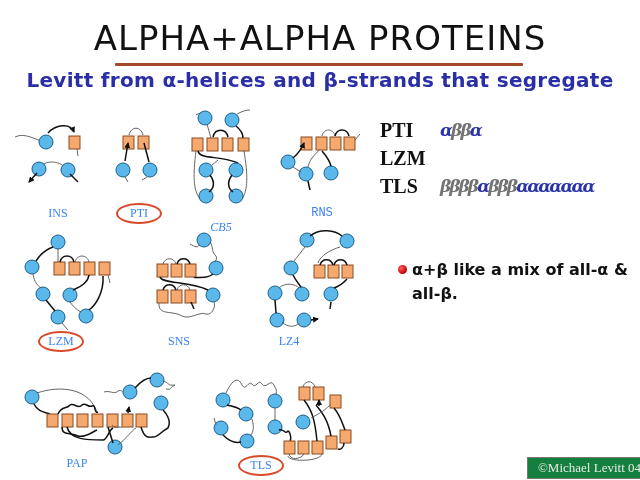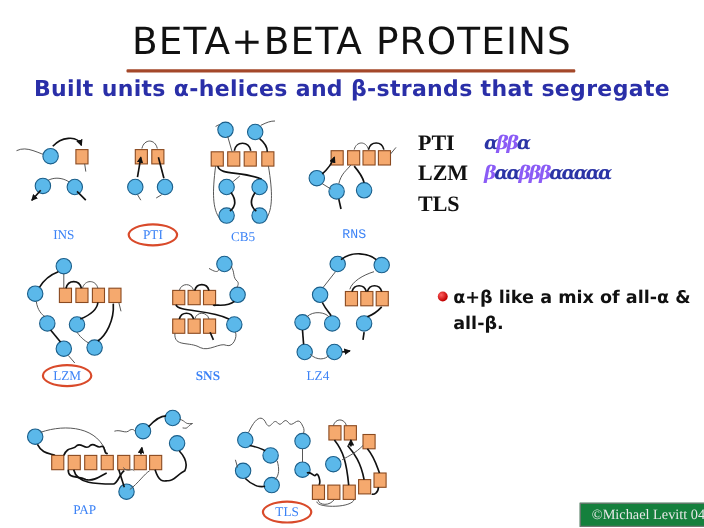--- a/index.html
+++ b/index.html
@@ -26,42 +26,42 @@
     .plabel.circled {
       border: 2px solid #d94a2a; border-radius: 50%; padding: 1px 0; width: 42px;
     }
     .seq-table { position: absolute; left: 380px; top: 116px; }
     .seq-row { display: flex; align-items: center; height: 28px; }
     .seq-name {
       width: 60px; font-family: "Liberation Serif", serif; font-size: 20px; font-weight: bold; color: #111;
     }
     .seq-syms { font-family: "DejaVu Serif", serif; font-size: 17px; font-weight: bold; letter-spacing: -2px; font-style: italic; }
     .sym-a { color: #2b34a6; }
-    .sym-b { color: #8b5cf6; }
+    .sym-b { color: #737373; }
     .bullets { position: absolute; left: 396px; top: 258px; width: 240px; }
     .bullet {
       position: relative; padding-left: 16px; font-family: "DejaVu Sans", sans-serif;
       font-size: 16px; font-weight: bold; color: #111; line-height: 24px; margin-bottom: 24px;
     }
     .bullet-dot {
       position: absolute; left: 2px; top: 7px; width: 9px; height: 9px; border-radius: 50%;
       background: radial-gradient(circle at 35% 35%, #ff6060, #c00000 70%);
     }
     .copyright {
       position: absolute; left: 527px; top: 457px; width: 123px; height: 20px;
       background: #15803d; border: 1px solid #777; color: #e8e8e8;
       font-family: Liberation Serif, serif; font-size: 13px; line-height: 20px; text-align: center;
     }
   </style>
 </head>
 <body>
 
-<div class="title">BETA+BETA PROTEINS</div>
+<div class="title">ALPHA+ALPHA PROTEINS</div>
 <div class="title-underline"></div>
-<div class="subtitle">Built units α-helices and β-strands that segregate</div>
+<div class="subtitle">Levitt from α-helices and β-strands that segregate</div>
 
 <svg class="diagrams" width="640" height="480" viewBox="0 0 640 480">
   <defs>
     <marker id="arr" viewBox="0 0 6 6" refX="5" refY="3" markerWidth="4" markerHeight="4" orient="auto">
       <path d="M0,0 L6,3 L0,6 z" fill="#111"></path>
     </marker>
     <style>
       .h { fill: #5bb8ea; stroke: #1a5e8a; stroke-width: 1; }
       .s { fill: #f5a96e; stroke: #8a4a20; stroke-width: 1; }
       .l { fill: none; stroke: #111; stroke-width: 1.5; }
@@ -266,43 +266,43 @@
     <path class="l" d="M316,405 C322,412 328,420 331,436"></path>
     <path class="lt" d="M311,418 C318,414 323,412 330,405"></path>
     <path class="l" d="M344,443 C344,448 340,450 338,449"></path>
     <path class="lt" d="M289,454 C290,460 300,460 304,454"></path>
     <path class="lt" d="M288,456 C288,462 320,462 322,454"></path>
   </g>
 </svg>
 
 <div class="plabel" style="left:33px;top:206px;">INS</div>
 <div class="plabel circled" style="left:116px;top:203px;">PTI</div>
-<div class="plabel" style="left:196px;top:208px;">CB5</div>
+<div class="plabel" style="left:196px;top:220px;font-style:italic;">CB5</div>
 <div class="plabel" style="left:297px;top:206px;font-family:Liberation Mono, monospace;">RNS</div>
 <div class="plabel circled" style="left:38px;top:331px;">LZM</div>
-<div class="plabel" style="left:164px;top:334px;font-weight:bold;">SNS</div>
+<div class="plabel" style="left:154px;top:334px;">SNS</div>
 <div class="plabel" style="left:264px;top:334px;">LZ4</div>
 <div class="plabel" style="left:52px;top:456px;">PAP</div>
 <div class="plabel circled" style="left:238px;top:455px;">TLS</div>
 
 <div class="seq-table">
   <div class="seq-row">
     <span class="seq-name">PTI</span>
     <span class="seq-syms">
       <span class="sym-a">α</span><span class="sym-b">ββ</span><span class="sym-a">α</span>
     </span>
   </div>
   <div class="seq-row">
     <span class="seq-name">LZM</span>
-    <span class="seq-syms">
-      <span class="sym-b">β</span><span class="sym-a">αα</span><span class="sym-b">βββ</span><span class="sym-a">ααααα</span>
-    </span>
   </div>
   <div class="seq-row">
     <span class="seq-name">TLS</span>
+    <span class="seq-syms">
+      <span class="sym-b">ββββ</span><span class="sym-a">α</span><span class="sym-b">βββ</span><span class="sym-a">ααααααα</span>
+    </span>
   </div>
 </div>
 
 <div class="bullets">
   <div class="bullet">
     <span class="bullet-dot"></span>
     <span>α+β like a mix of all-α &amp; all-β.</span>
   </div>
 </div>
 

